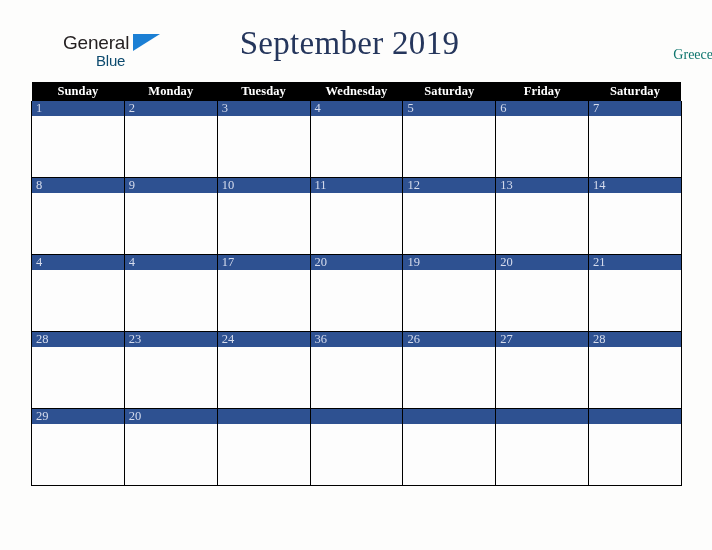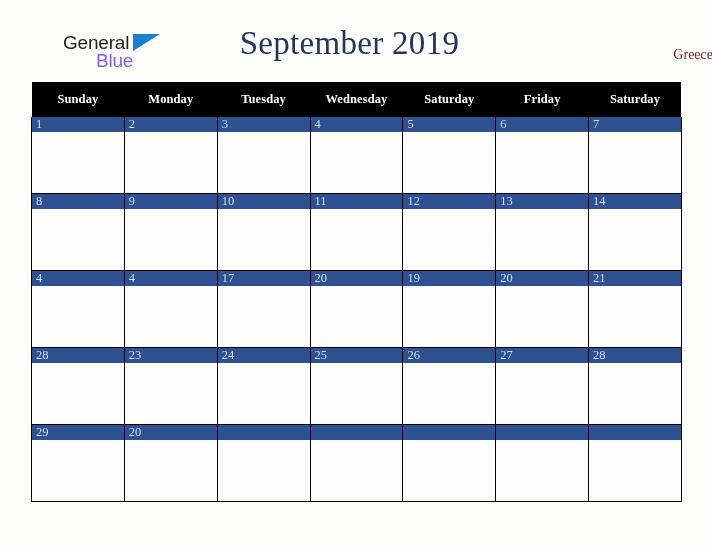--- a/index.html
+++ b/index.html
@@ -49,23 +49,23 @@
     line-height: 21px;
     color: #231f20;
     letter-spacing: -0.2px;
     white-space: nowrap;
   }
   .logo-blue {
     position: absolute;
     left: 33px;
     top: 18px;
     font-family: "Liberation Sans", "DejaVu Sans", sans-serif;
-    font-size: 19px;
+    font-size: 15px;
     line-height: 21px;
-    color: #8b5cf6;
+    color: #0c4a6e;
     letter-spacing: -0.2px;
     white-space: nowrap;
   }
   .logo-triangle {
     position: absolute;
     left: 70px;
     top: 2px;
     width: 0;
     height: 0;
     border-left: 27px solid #1b7fd4;
@@ -88,21 +88,21 @@
   }
 
   
   .country {
     position: absolute;
     right: 31px;
     top: 46px;
     font-family: "Liberation Serif", "DejaVu Serif", serif;
     font-size: 14px;
     line-height: 18px;
-    color: #7f1d1d;
+    color: #0f766e;
     text-align: right;
   }
 
   
   .cal-wrap {
     position: absolute;
     left: 31px;
     top: 82px;
     width: 650px;
   }
@@ -115,21 +115,21 @@
   table.cal col { width: 92.85px; }
 
   thead th {
     background: #000000;
     color: #ffffff;
     font-family: "Liberation Serif", "DejaVu Serif", serif;
     font-size: 12.5px;
     font-weight: bold;
     height: 19px;
     line-height: 19px;
-    padding: 8px;
+    padding: 0;
     text-align: center;
     border: none;
     letter-spacing: 0.1px;
   }
 
   tbody td {
     padding: 0;
     vertical-align: top;
     border-left: 1px solid #000000;
     border-right: 1px solid #000000;
@@ -299,21 +299,21 @@
             </td>
             <td>
               <span class="daynum">23</span>
               <span class="daybody"></span>
             </td>
             <td>
               <span class="daynum">24</span>
               <span class="daybody"></span>
             </td>
             <td>
-              <span class="daynum">25</span>
+              <span class="daynum">36</span>
               <span class="daybody"></span>
             </td>
             <td>
               <span class="daynum">26</span>
               <span class="daybody"></span>
             </td>
             <td>
               <span class="daynum">27</span>
               <span class="daybody"></span>
             </td>

